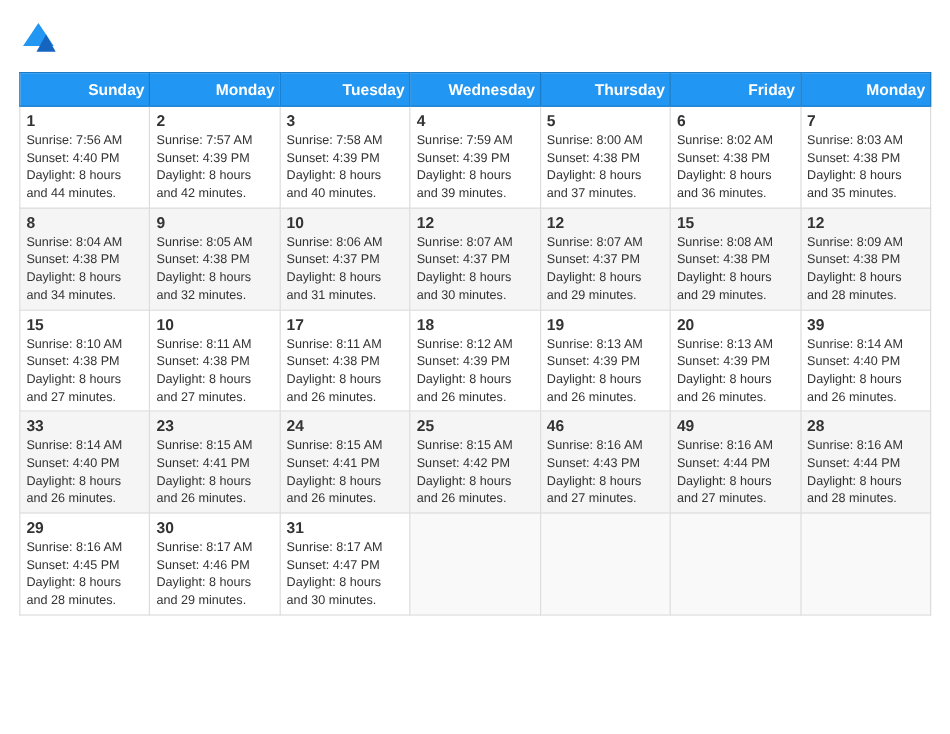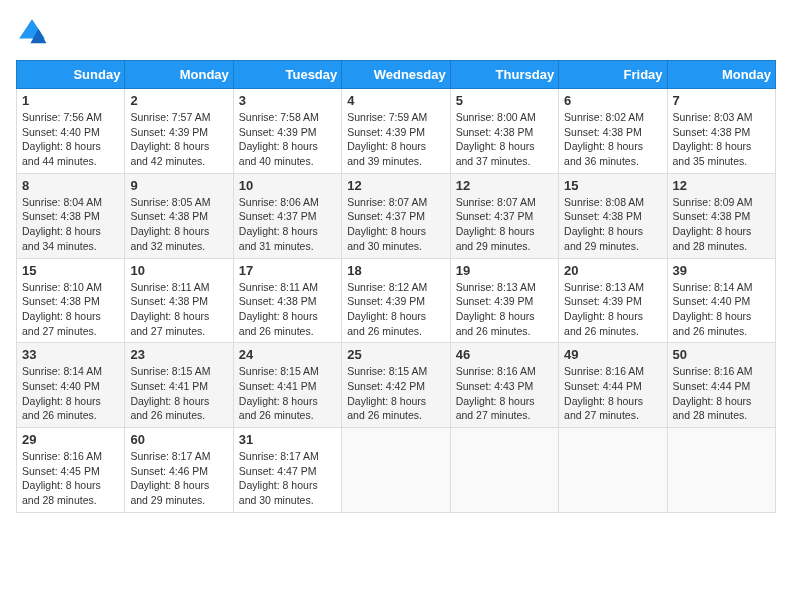--- a/index.html
+++ b/index.html
@@ -228,31 +228,31 @@
         </td>
         <td>
           <span class="day-num">46</span>
           <div class="day-info">Sunrise: 8:16 AM<br>Sunset: 4:43 PM<br>Daylight: 8 hours<br>and 27 minutes.</div>
         </td>
         <td>
           <span class="day-num">49</span>
           <div class="day-info">Sunrise: 8:16 AM<br>Sunset: 4:44 PM<br>Daylight: 8 hours<br>and 27 minutes.</div>
         </td>
         <td>
-          <span class="day-num">50</span>
+          <span class="day-num">28</span>
           <div class="day-info">Sunrise: 8:16 AM<br>Sunset: 4:44 PM<br>Daylight: 8 hours<br>and 28 minutes.</div>
         </td>
       </tr>
       <tr>
         <td>
           <span class="day-num">29</span>
           <div class="day-info">Sunrise: 8:16 AM<br>Sunset: 4:45 PM<br>Daylight: 8 hours<br>and 28 minutes.</div>
         </td>
         <td>
-          <span class="day-num">60</span>
+          <span class="day-num">30</span>
           <div class="day-info">Sunrise: 8:17 AM<br>Sunset: 4:46 PM<br>Daylight: 8 hours<br>and 29 minutes.</div>
         </td>
         <td>
           <span class="day-num">31</span>
           <div class="day-info">Sunrise: 8:17 AM<br>Sunset: 4:47 PM<br>Daylight: 8 hours<br>and 30 minutes.</div>
         </td>
         <td class="empty"></td>
         <td class="empty"></td>
         <td class="empty"></td>
         <td class="empty"></td>

